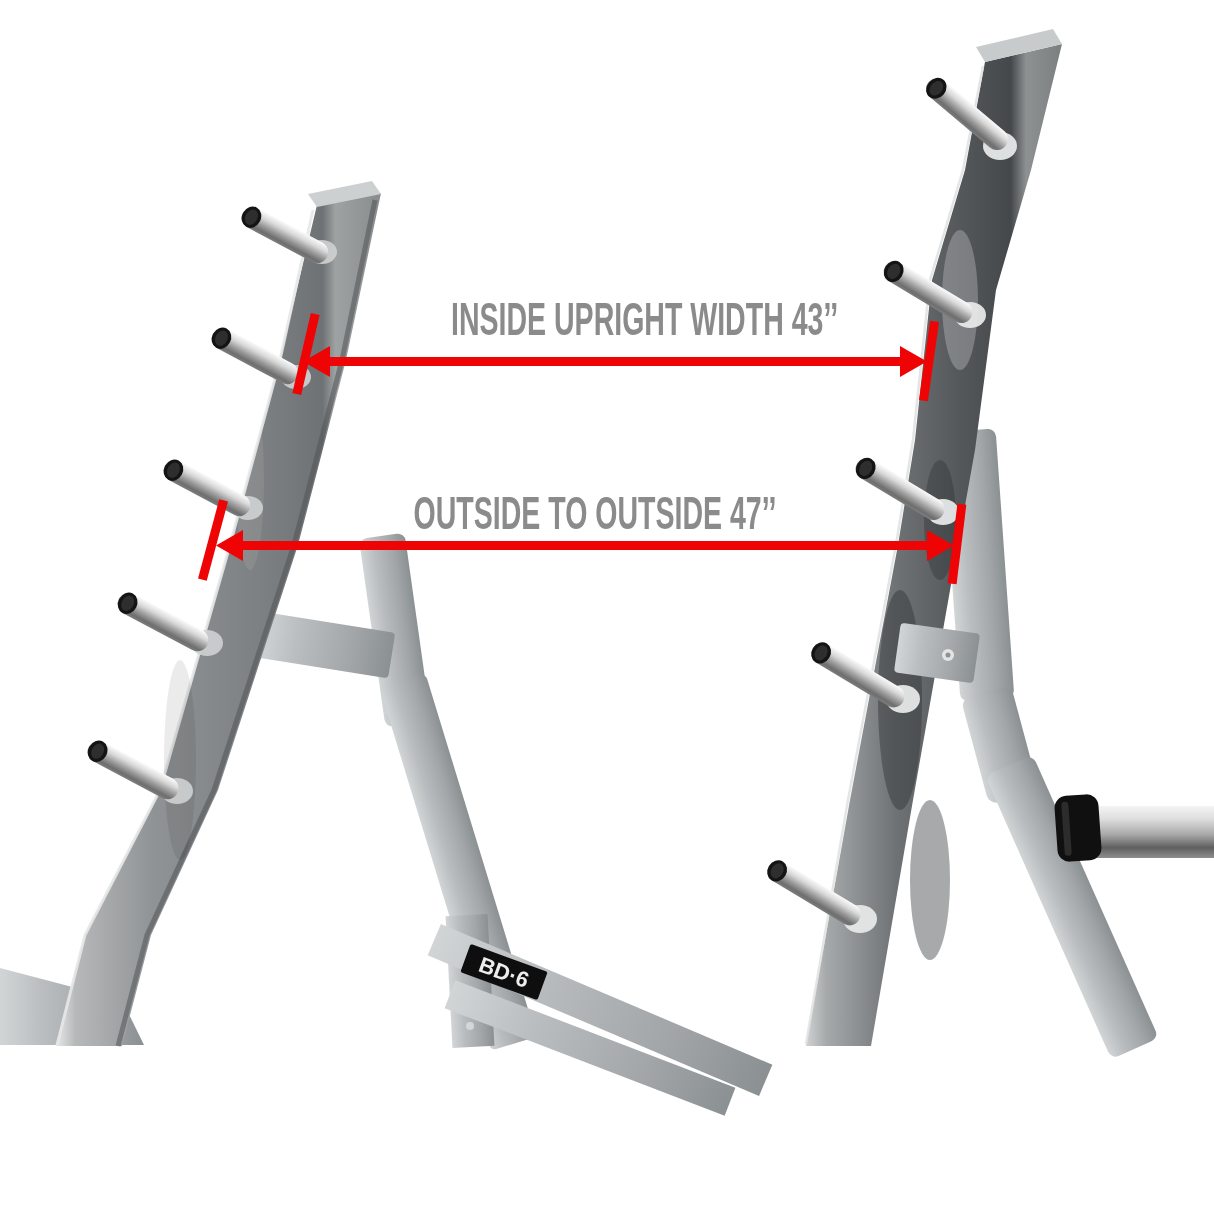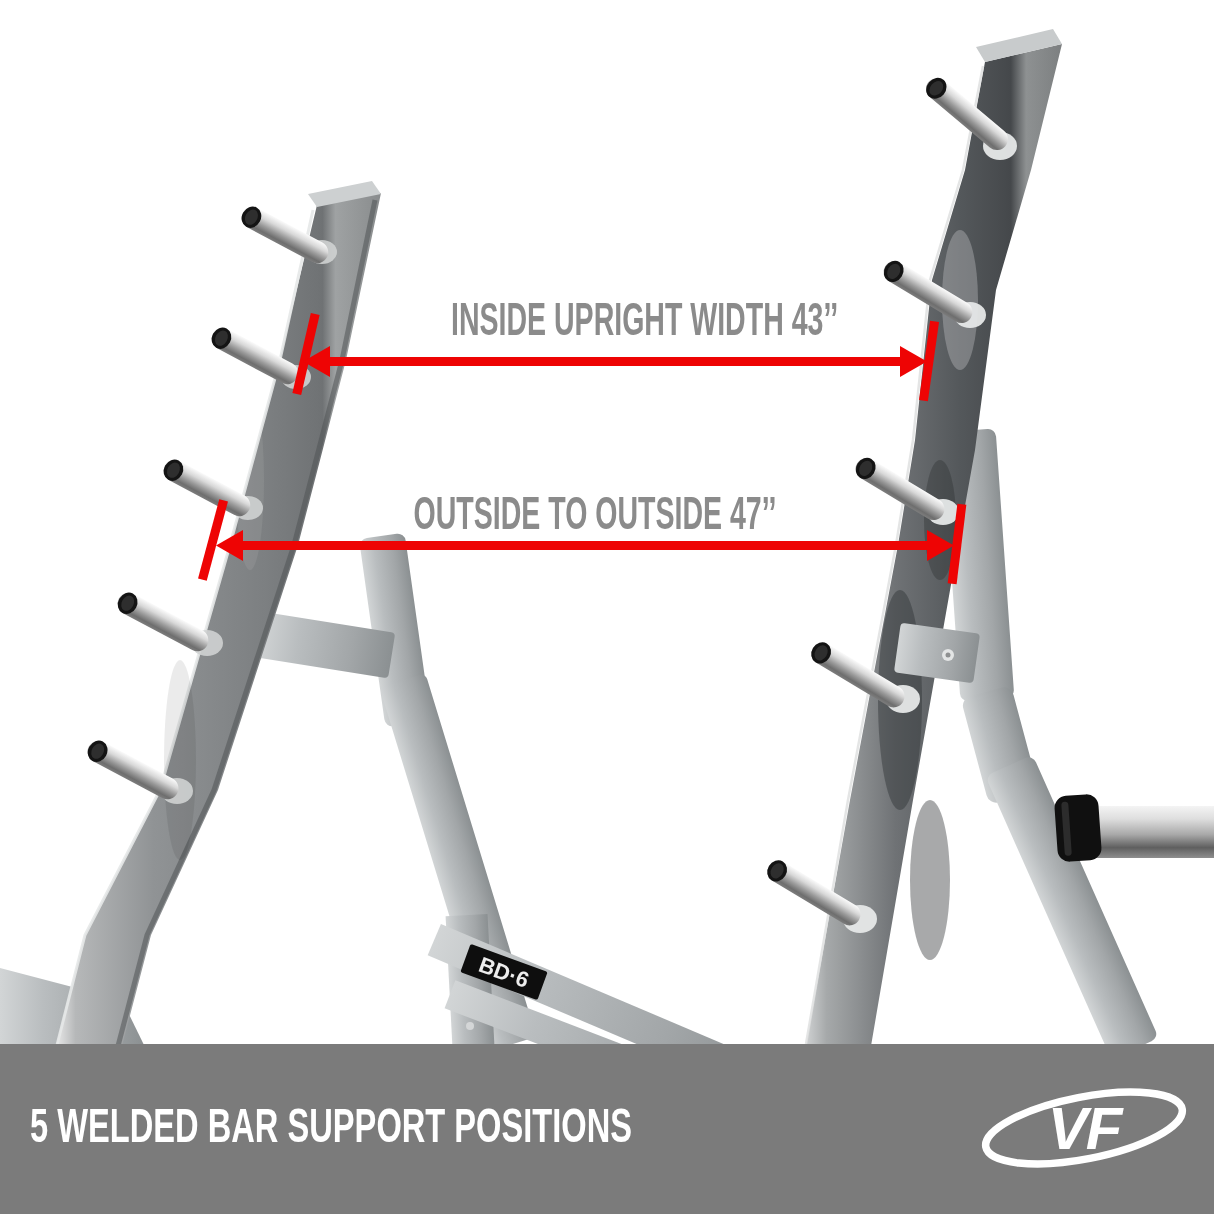--- a/index.html
+++ b/index.html
@@ -206,23 +206,14 @@
       <rect x="952.5" y="504" width="9" height="80" transform="rotate(7 957 544)"></rect>
       <rect x="241" y="541" width="688" height="9"></rect>
       <polygon points="216,545.5 243,530 243,561"></polygon>
       <polygon points="954,545.5 927,530 927,561"></polygon>
     </g>
   </svg>
 
   <div class="dim-label dim1">INSIDE UPRIGHT WIDTH 43’’</div>
   <div class="dim-label dim2">OUTSIDE TO OUTSIDE 47’’</div>
 
-  <div class="banner">
-    <div class="caption">5 WELDED BAR SUPPORT POSITIONS</div>
-    <svg class="logo" width="212" height="88" viewBox="0 0 212 88">
-      <g transform="rotate(-11 106 44)">
-        <ellipse cx="106" cy="44" rx="100" ry="31" fill="none" stroke="#ffffff" stroke-width="7.5"></ellipse>
-      </g>
-      <text x="106" y="65" text-anchor="middle" font-size="60" font-weight="bold" font-style="italic" letter-spacing="-2" fill="#ffffff" font-family="Liberation Sans, DejaVu Sans, sans-serif">VF</text>
-    </svg>
-  </div>
 
 </div>
 
 </body></html>

